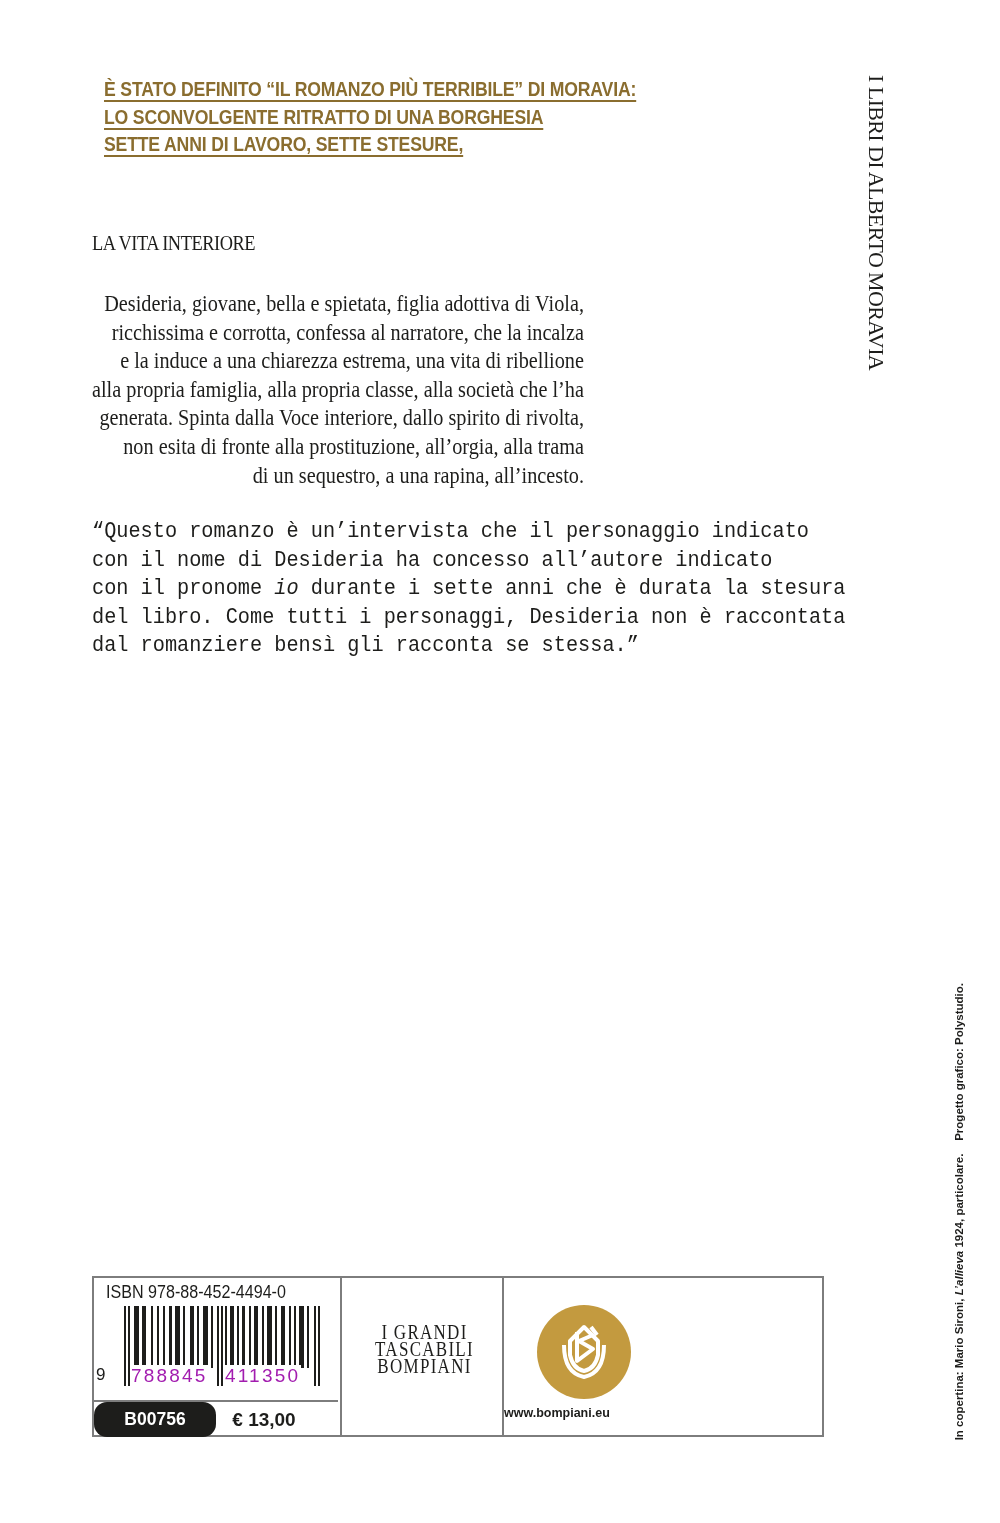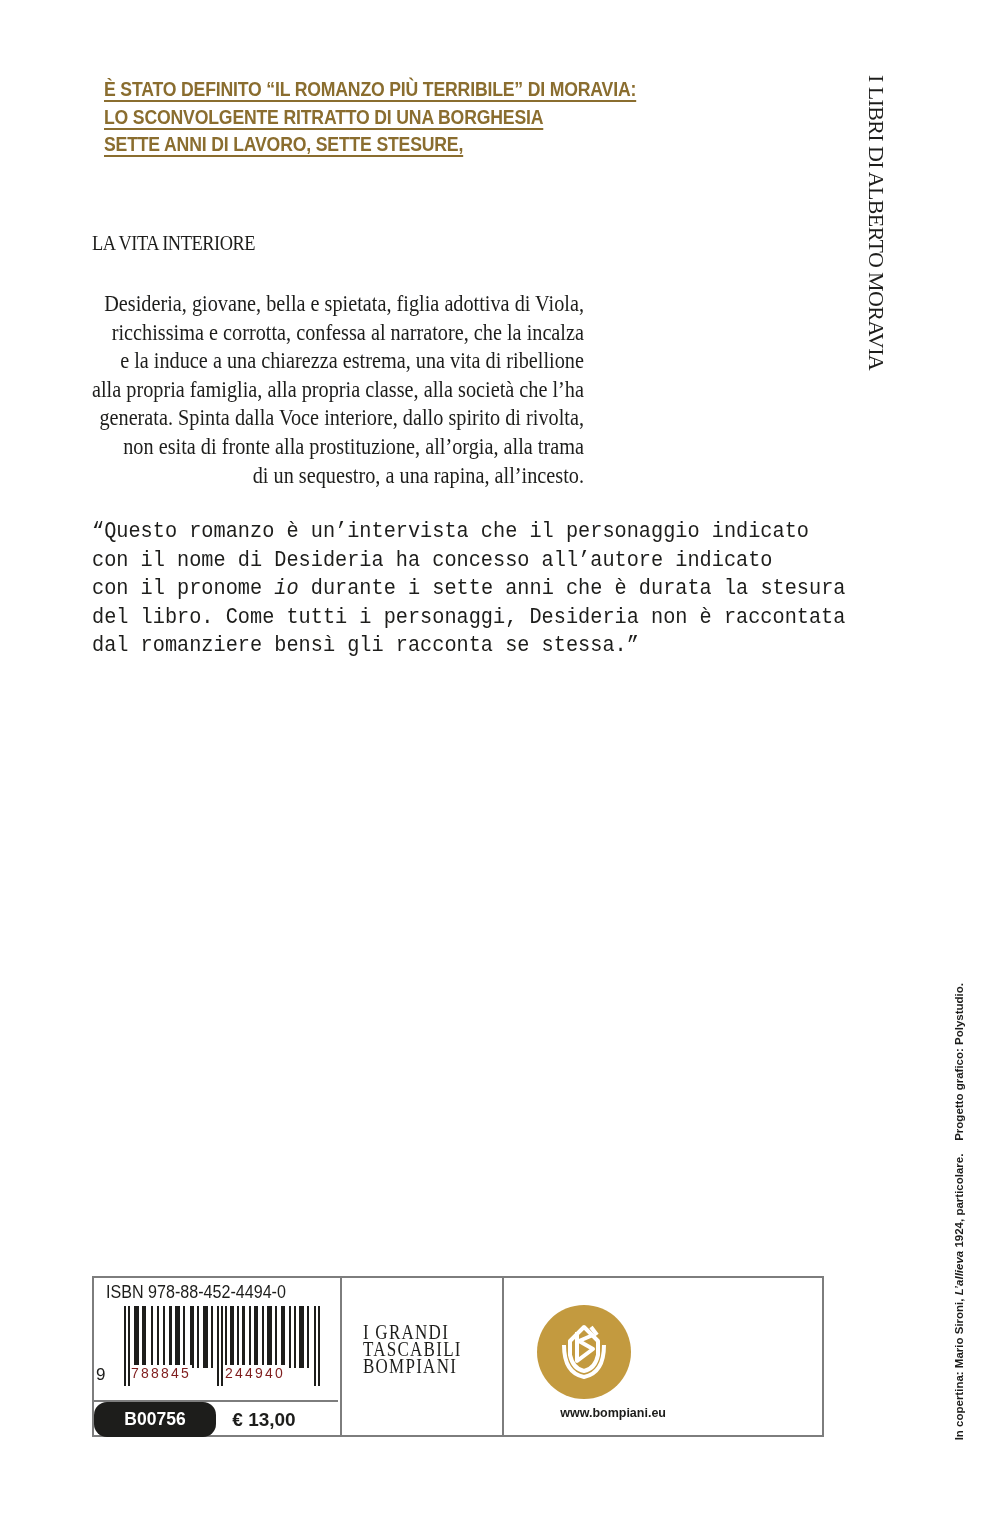--- a/index.html
+++ b/index.html
@@ -25,32 +25,32 @@
 
   .infobox { position:absolute; left:92px; top:1276px; width:732px; height:161px; border:2px solid #7d7d7d; box-sizing:border-box;padding-left:13px; }
   .col { position:absolute; top:0; height:157px; }
   .col.c1 { left:0; width:244px; }
   .col.c2 { left:246px; width:162px; border-left:2px solid #7d7d7d; }
   .col.c3 { left:408px; width:162px; border-left:2px solid #7d7d7d; }
   .col.c4 { left:570px; width:158px; border-left:2px solid #7d7d7d; }
 
   .isbn { position:absolute; left:12px; top:4px; font-family:"Liberation Sans", sans-serif; font-size:17.5px; color:#1d1d1b; white-space:nowrap; transform:scaleX(0.92); transform-origin:left; }
   .barcode { position:absolute; left:18px; top:28px; width:222px; height:80px; }
-  .bc-digits { position:absolute; top:87px; font-family:"Liberation Sans", sans-serif; font-size:14px; color:#7f1d1d; background:#fff; padding:0 1px; letter-spacing:2.2px; }
+  .bc-digits { position:absolute; top:87px; font-family:"Liberation Sans", sans-serif; font-size:19px; color:#a21caf; background:#fff; padding:0 1px; letter-spacing:2.2px; }
   .bc-first { left:2px; top:87px; font-family:"Liberation Sans", sans-serif; font-size:17px; position:absolute; }
   .price-row { position:absolute; left:0; top:122px; width:244px; height:35px; border-top:2px solid #7d7d7d; }
   .code-box { position:absolute; left:0; top:0; width:122px; height:35px; background:#1d1d1b; color:#ffffff; font-family:"Liberation Sans", sans-serif; font-weight:bold; font-size:17.5px; display:flex; align-items:center; justify-content:center;border-radius:13px; }
   .price { position:absolute; left:110px; top:0; width:120px; height:35px; font-family:"Liberation Sans", sans-serif; font-weight:bold; font-size:19px; color:#1d1d1b; display:flex; align-items:center; justify-content:center; }
 
-  .series { position:absolute; left:10px; top:46px; width:145px; font-family:"Liberation Serif", serif; font-size:20px; line-height:17px; color:#1d1d1b; letter-spacing:1.5px; }
+  .series { position:absolute; left:10px; top:46px; width:145px; text-align:center; font-family:"Liberation Serif", serif; font-size:20px; line-height:17px; color:#1d1d1b; letter-spacing:1.5px; }
   .series div { transform:scaleX(0.85); white-space:nowrap; }
 
   .logo { position:absolute; left:33px; top:27px; width:94px; height:94px; border-radius:50%; background:#c39a3f; }
   .logo svg { position:absolute; left:0; top:0; }
-  .url { position:absolute; left:0; top:128px; width:100%; text-align:right; font-family:"Liberation Sans", sans-serif; font-weight:bold; font-size:12.5px; color:#1d1d1b; }
+  .url { position:absolute; left:0; top:128px; width:100%; text-align:left; font-family:"Liberation Sans", sans-serif; font-weight:bold; font-size:12.5px; color:#1d1d1b; }
 </style>
 </head>
 <body>
 
 <div class="tagline">
   <div class="row"><span class="line">È STATO DEFINITO “IL ROMANZO PIÙ TERRIBILE” DI MORAVIA:</span></div>
   <div class="row"><span class="line">LO SCONVOLGENTE RITRATTO DI UNA BORGHESIA</span></div>
   <div class="row"><span class="line">SETTE ANNI DI LAVORO, SETTE STESURE,</span></div>
 </div>
 
@@ -116,21 +116,21 @@
         <rect x="177" y="0" width="2" height="62"></rect>
           <rect x="182" y="0" width="2" height="62"></rect>
         <rect x="187" y="0" width="5" height="62"></rect>
           <rect x="195" y="0" width="2" height="62"></rect>
         <rect x="202" y="0" width="2" height="80"></rect>
           <rect x="206" y="0" width="2" height="80"></rect>
       </g>
     </svg>
     <div class="bc-first">9</div>
     <div class="bc-digits" style="left:36px;">788845</div>
-    <div class="bc-digits" style="left:130px;">244940</div>
+    <div class="bc-digits" style="left:130px;">411350</div>
     <div class="price-row">
       <div class="code-box">B00756</div>
       <div class="price">€ 13,00</div>
     </div>
   </div>
 
   <div class="col c2">
     <div class="series">
       <div>I GRANDI</div>
       <div>TASCABILI</div>

